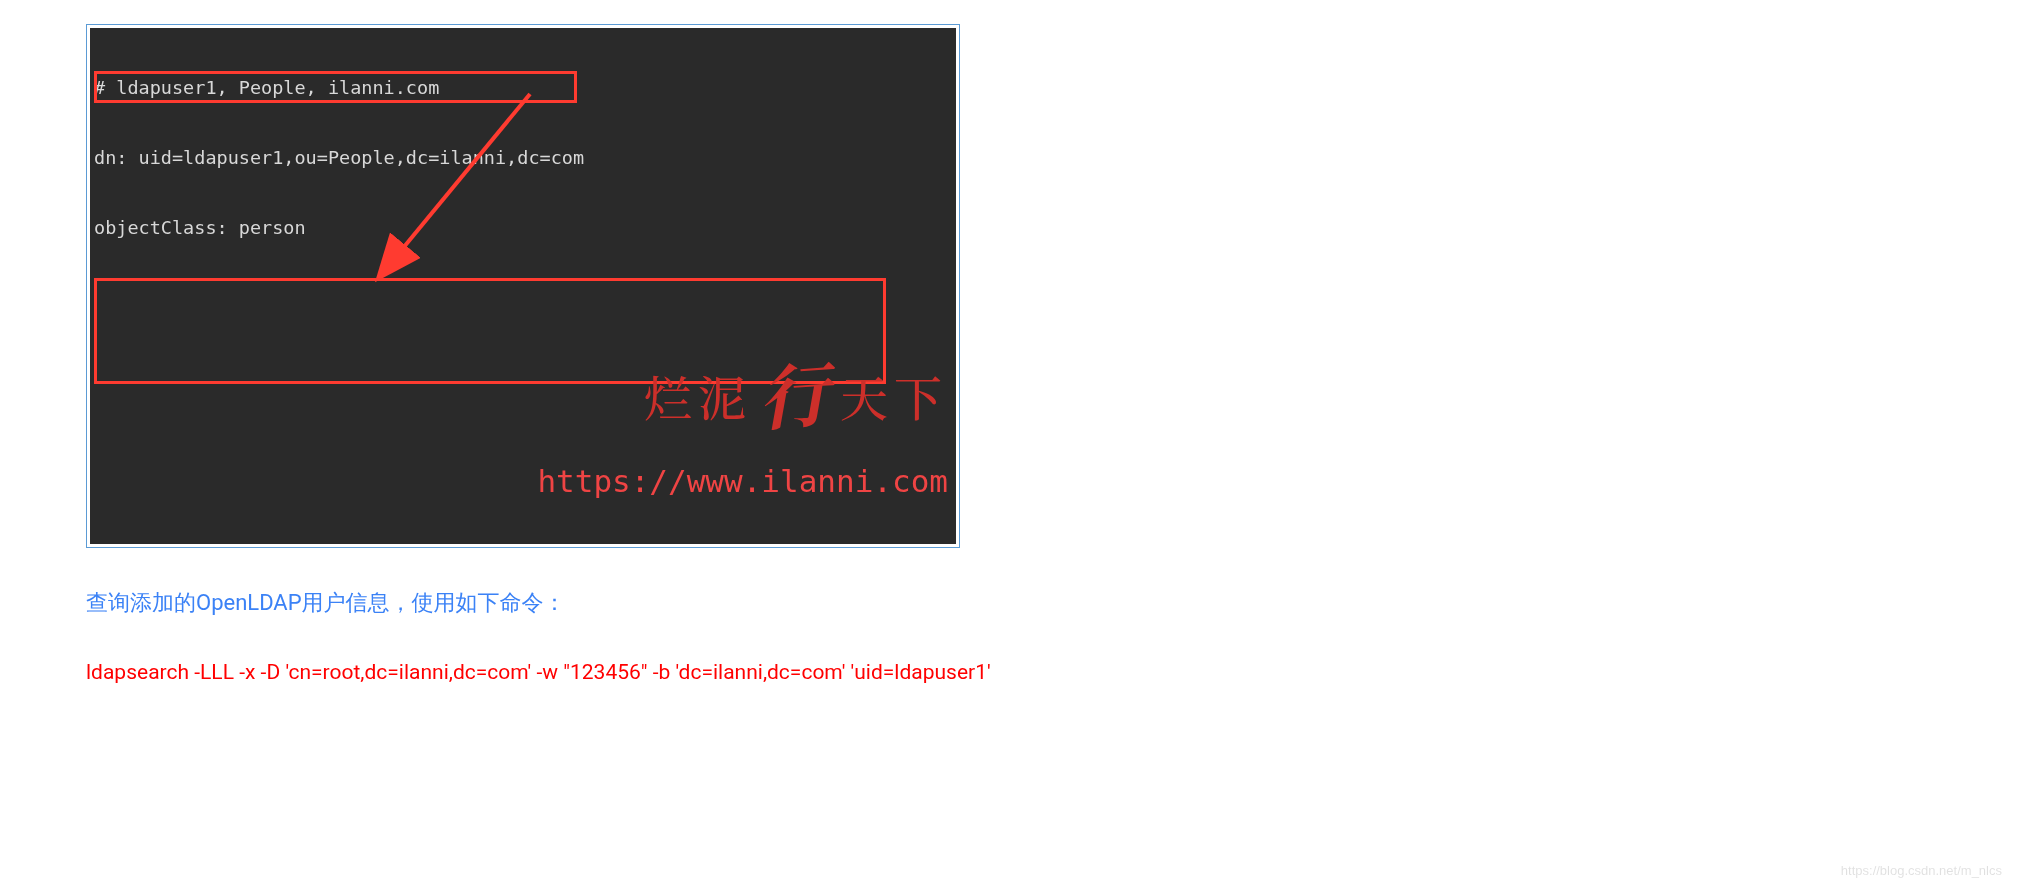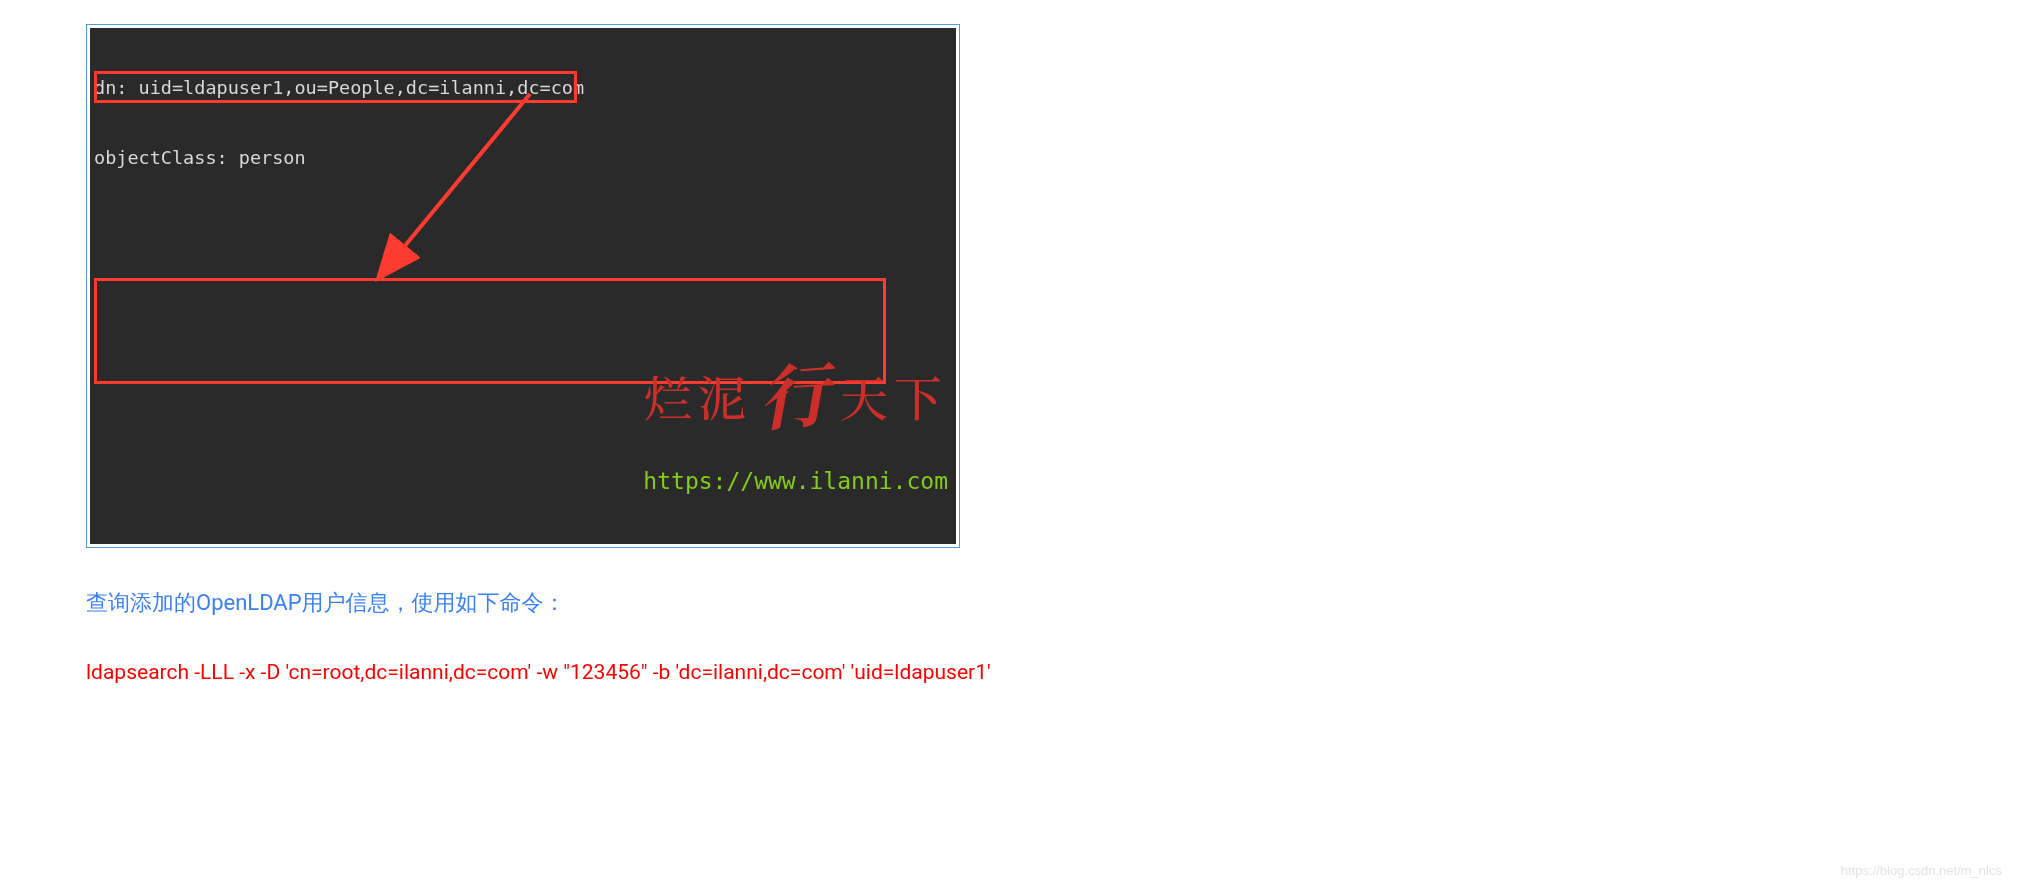--- a/index.html
+++ b/index.html
@@ -77,23 +77,23 @@
   }
   .wm-brush .big {
     font-size: 70px;
     font-style: italic;
     font-weight: 700;
     display: inline-block;
     transform: translateY(6px) rotate(-4deg);
     margin: 0 6px;
   }
   .wm-url {
-    color: #84cc16;
+    color: #ef4444;
     font-family: Menlo, Consolas, monospace;
-    font-size: 23px;
+    font-size: 31px;
     margin-top: -6px;
   }
   .body-text {
     position: absolute;
     left: 86px;
     top: 588px;
     font-size: 22px;
     color: #3b82f6;
     line-height: 1.4;
   }
@@ -112,20 +112,21 @@
     font-size: 13px;
     color: rgba(0,0,0,0.12);
     font-family: Arial, sans-serif;
   }
 </style>
 </head>
 <body>
 
 <div class="term-wrap">
   <div class="term">
+    <span class="term-line"># ldapuser1, People, ilanni.com</span>
     <span class="term-line">dn: uid=ldapuser1,ou=People,dc=ilanni,dc=com</span>
     <span class="term-line">objectClass: person</span>
     
     
     
     
     
     
     
     

